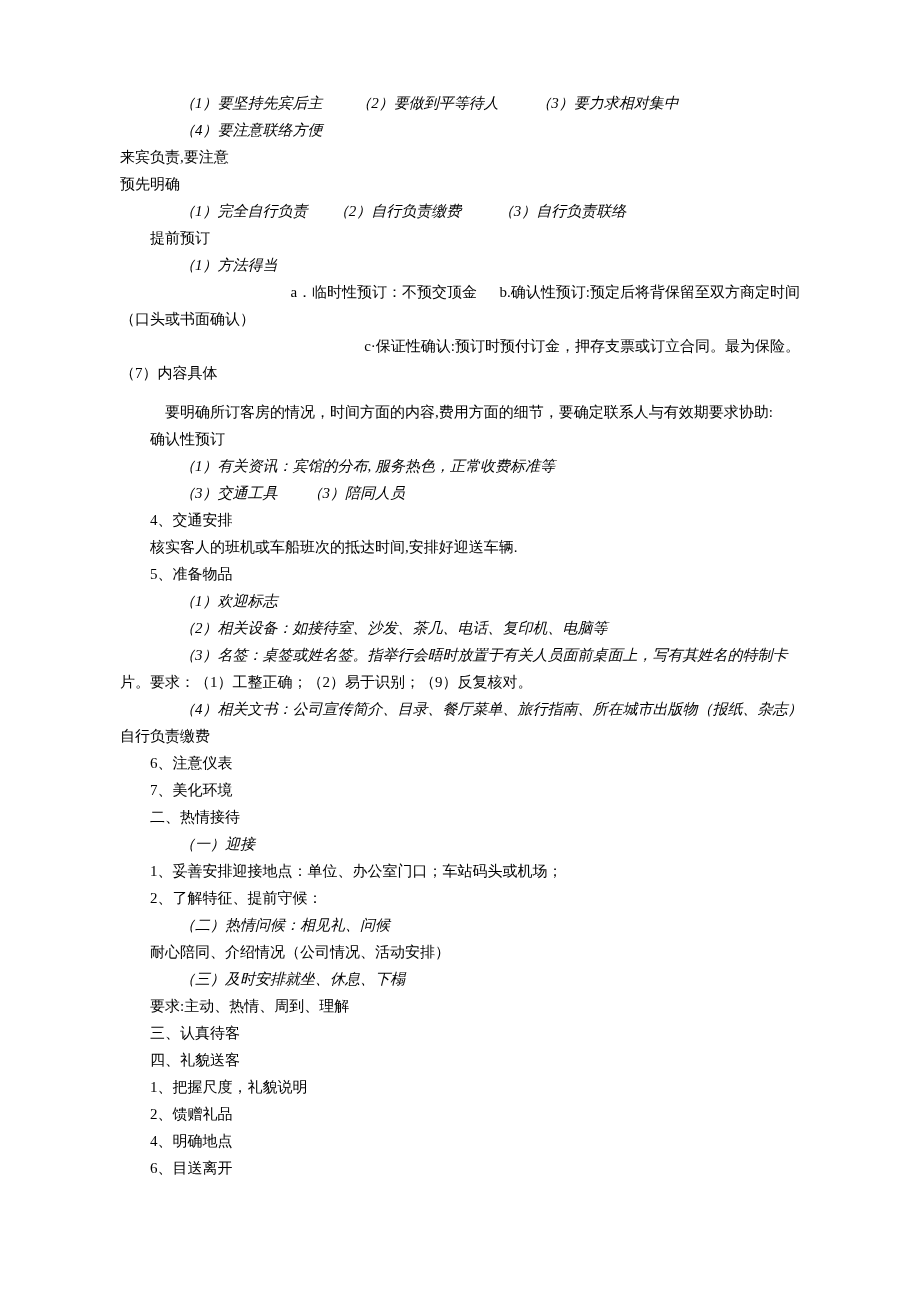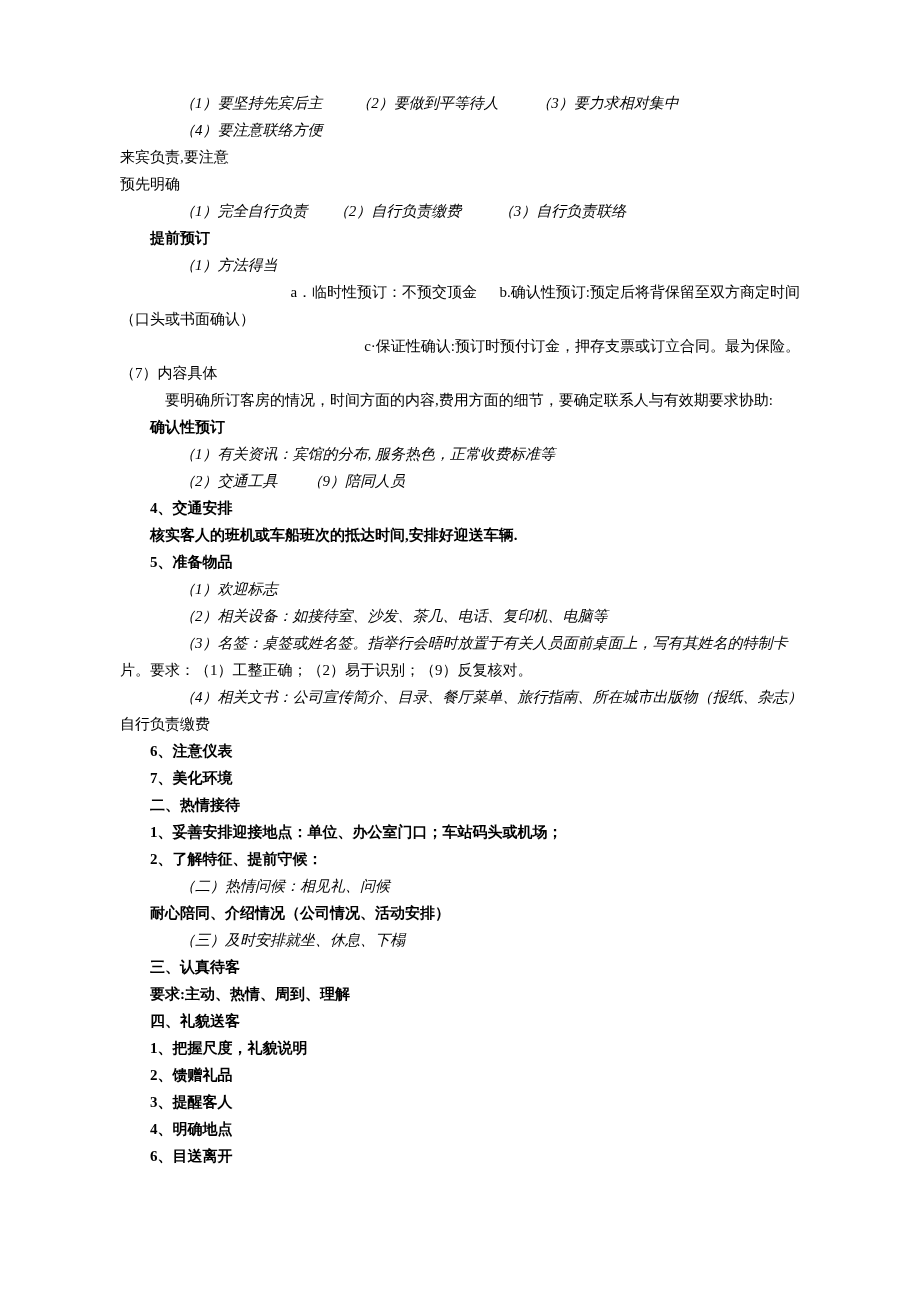--- a/index.html
+++ b/index.html
@@ -9,22 +9,22 @@
     color: #000;
     background: #fff;
     margin: 0;
     padding: 90px 120px 60px 120px;
     width: 920px;
     box-sizing: border-box;
   }
   .line {
     white-space: pre;
   }
-  .indent1 { padding-left: 2em; font-weight: bold; }
-  .indent2 { padding-left: 3em; }
+  .indent1 { padding-left: 2em; }
+  .indent2 { padding-left: 3em; margin-top: 12px; }
   .indent3 { padding-left: 4em; font-style: italic; }
   .indent4 { padding-left: 5em; text-align: right; }
   .indent0 { padding-left: 0; }
 </style>
 </head>
 <body>
 
 <div id="doc">
     <div class="line indent3">（1）要坚持先宾后主         （2）要做到平等待人          （3）要力求相对集中</div>
     <div class="line indent3">（4）要注意联络方便</div>
@@ -33,39 +33,39 @@
     <div class="line indent3">（1）完全自行负责       （2）自行负责缴费          （3）自行负责联络</div>
     <div class="line indent1">提前预订</div>
     <div class="line indent3">（1）方法得当</div>
     <div class="line indent4">a．临时性预订：不预交顶金      b.确认性预订:预定后将背保留至双方商定时间</div>
     <div class="line indent0">（口头或书面确认）</div>
     <div class="line indent4">c·保证性确认:预订时预付订金，押存支票或订立合同。最为保险。</div>
     <div class="line indent0">（7）内容具体</div>
     <div class="line indent2">要明确所订客房的情况，时间方面的内容,费用方面的细节，要确定联系人与有效期要求协助:</div>
     <div class="line indent1">确认性预订</div>
     <div class="line indent3">（1）有关资讯：宾馆的分布, 服务热色，正常收费标准等</div>
-    <div class="line indent3">（2）交通工具        （9）陪同人员</div>
+    <div class="line indent3">（3）交通工具        （3）陪同人员</div>
     <div class="line indent1">4、交通安排</div>
     <div class="line indent1">核实客人的班机或车船班次的抵达时间,安排好迎送车辆.</div>
     <div class="line indent1">5、准备物品</div>
     <div class="line indent3">（1）欢迎标志</div>
     <div class="line indent3">（2）相关设备：如接待室、沙发、茶几、电话、复印机、电脑等</div>
     <div class="line indent3">（3）名签：桌签或姓名签。指举行会晤时放置于有关人员面前桌面上，写有其姓名的特制卡</div>
     <div class="line indent0">片。要求：（1）工整正确；（2）易于识别；（9）反复核对。</div>
     <div class="line indent3">（4）相关文书：公司宣传简介、目录、餐厅菜单、旅行指南、所在城市出版物（报纸、杂志）</div>
     <div class="line indent0">自行负责缴费</div>
     <div class="line indent1">6、注意仪表</div>
     <div class="line indent1">7、美化环境</div>
     <div class="line indent1">二、热情接待</div>
+    <div class="line indent3">（一）迎接</div>
     <div class="line indent1">1、妥善安排迎接地点：单位、办公室门口；车站码头或机场；</div>
     <div class="line indent1">2、了解特征、提前守候：</div>
     <div class="line indent3">（二）热情问候：相见礼、问候</div>
     <div class="line indent1">耐心陪同、介绍情况（公司情况、活动安排）</div>
     <div class="line indent3">（三）及时安排就坐、休息、下榻</div>
+    <div class="line indent1">要求:主动、热情、周到、理解</div>
     <div class="line indent1">三、认真待客</div>
-    <div class="line indent1">要求:主动、热情、周到、理解</div>
     <div class="line indent1">四、礼貌送客</div>
     <div class="line indent1">1、把握尺度，礼貌说明</div>
     <div class="line indent1">2、馈赠礼品</div>
-    <div class="line indent1">3、提醒客人</div>
     <div class="line indent1">4、明确地点</div>
     <div class="line indent1">6、目送离开</div>
   </div>
 
 </body></html>

